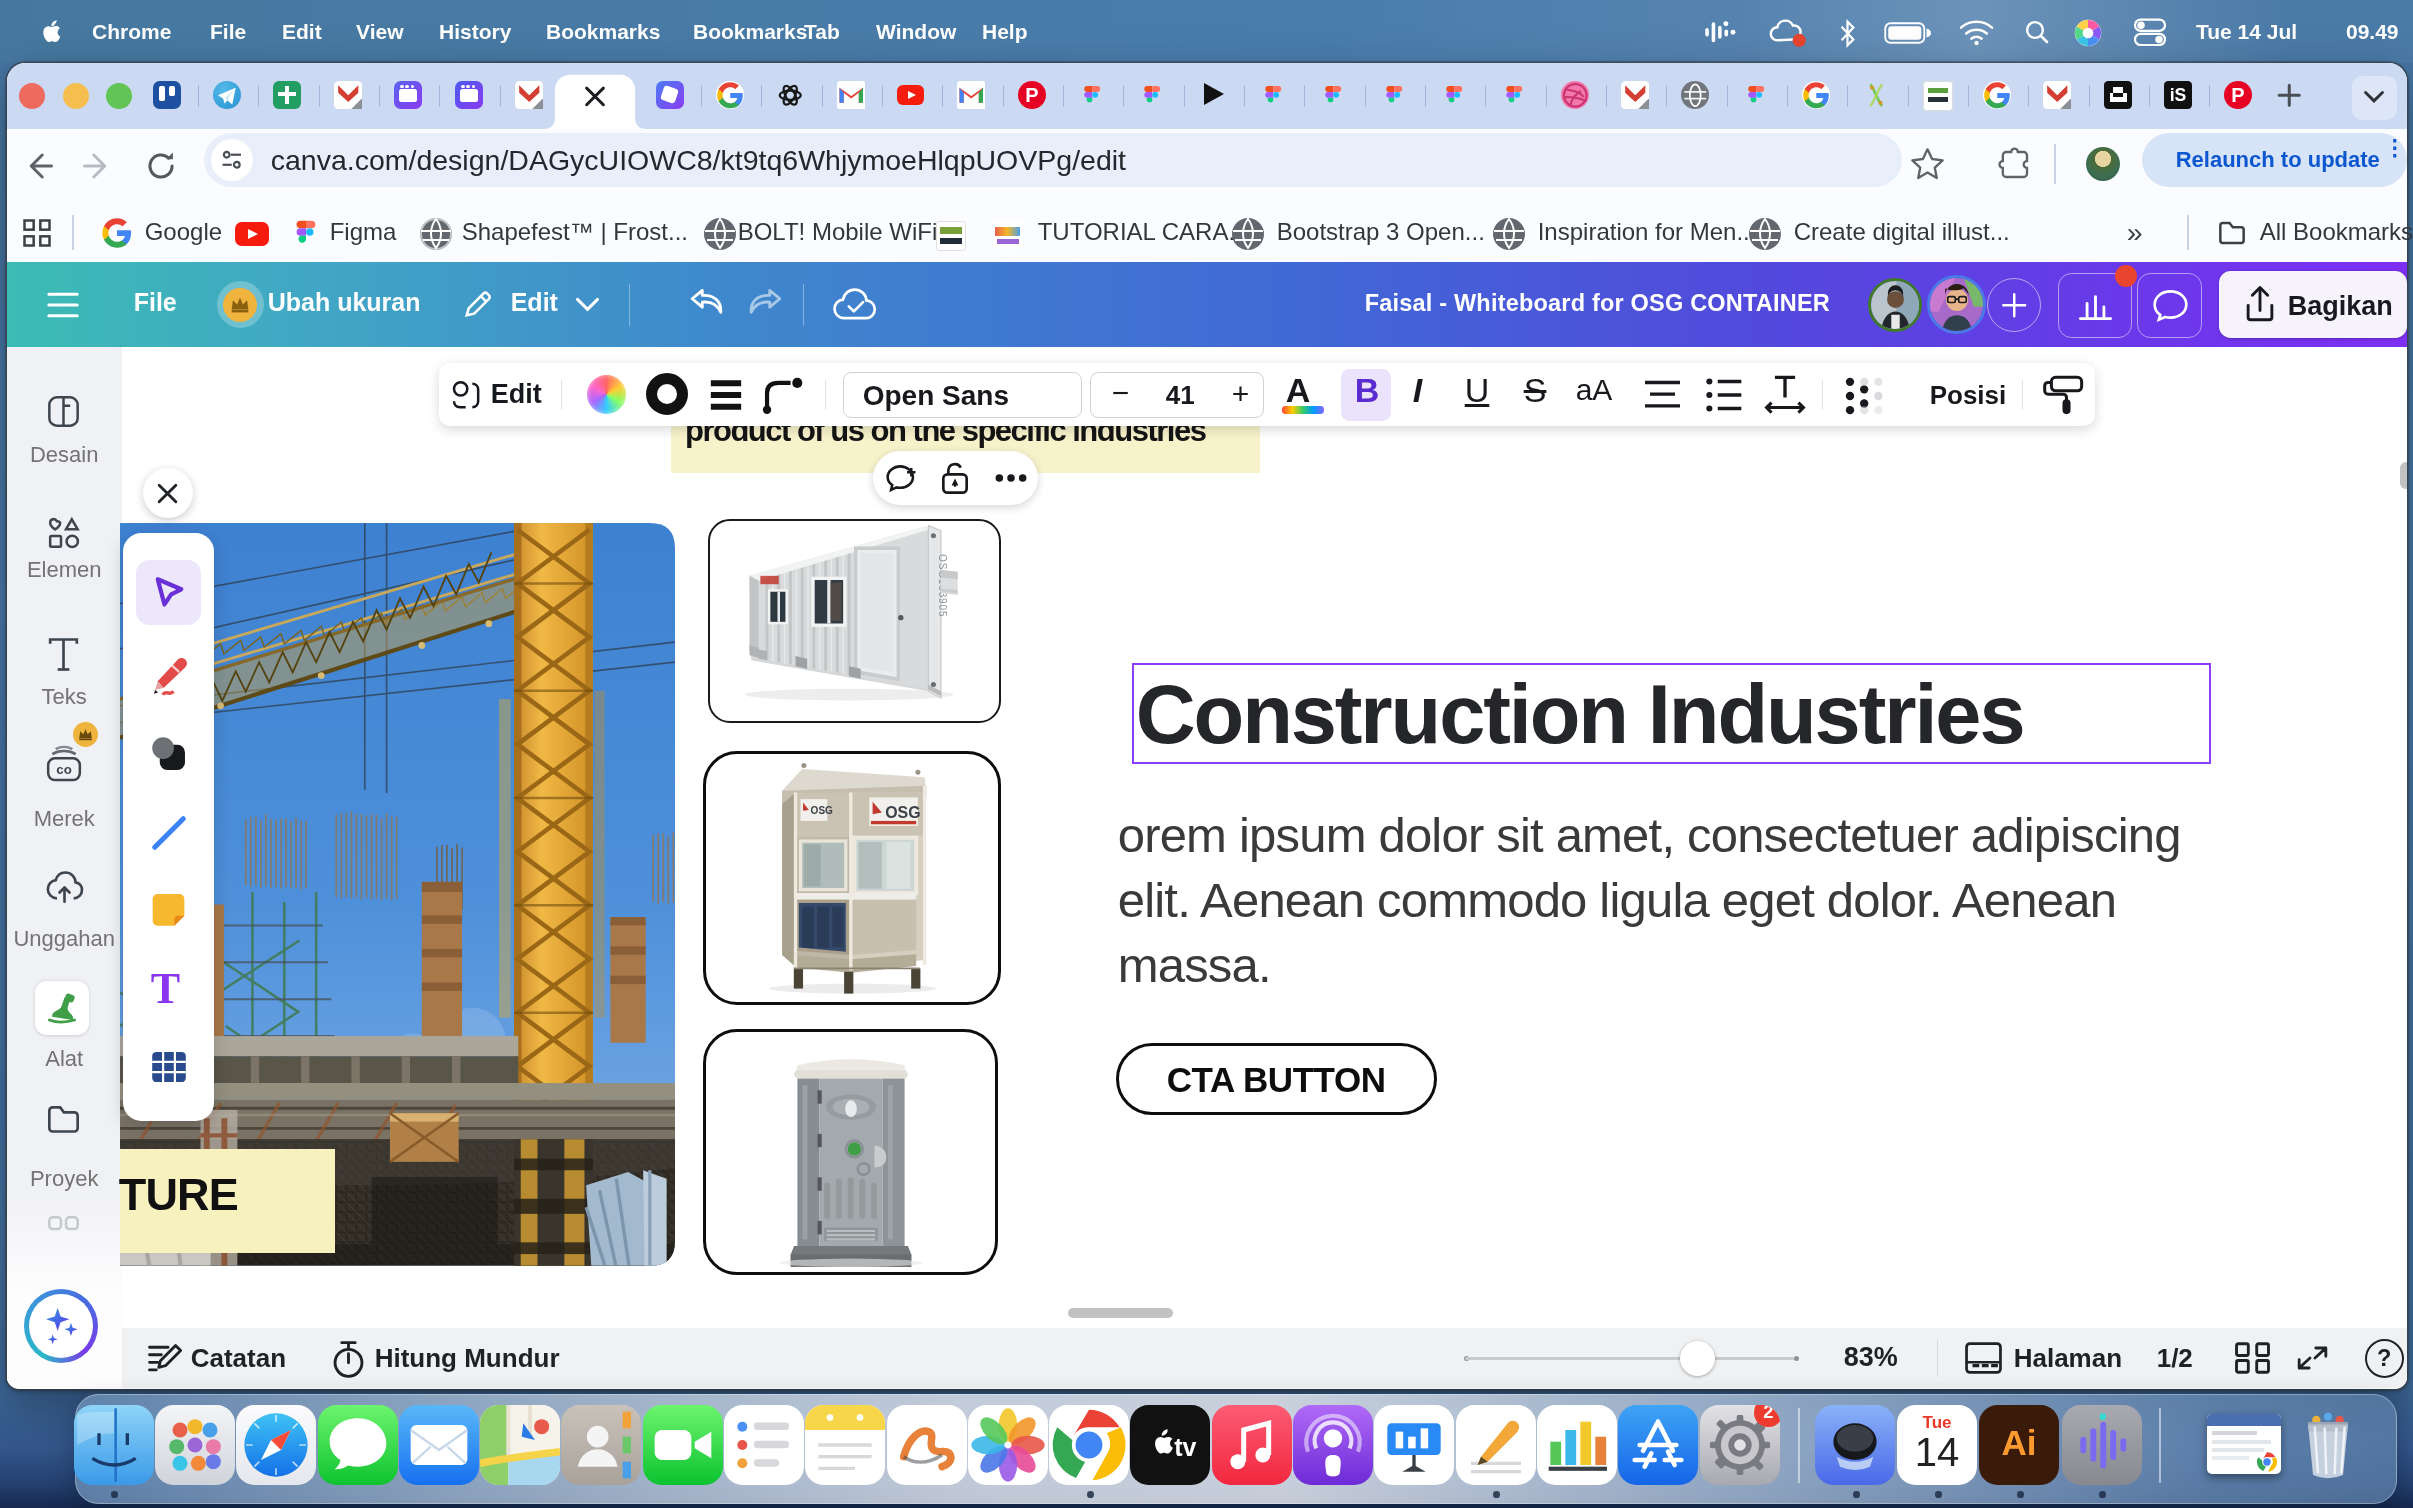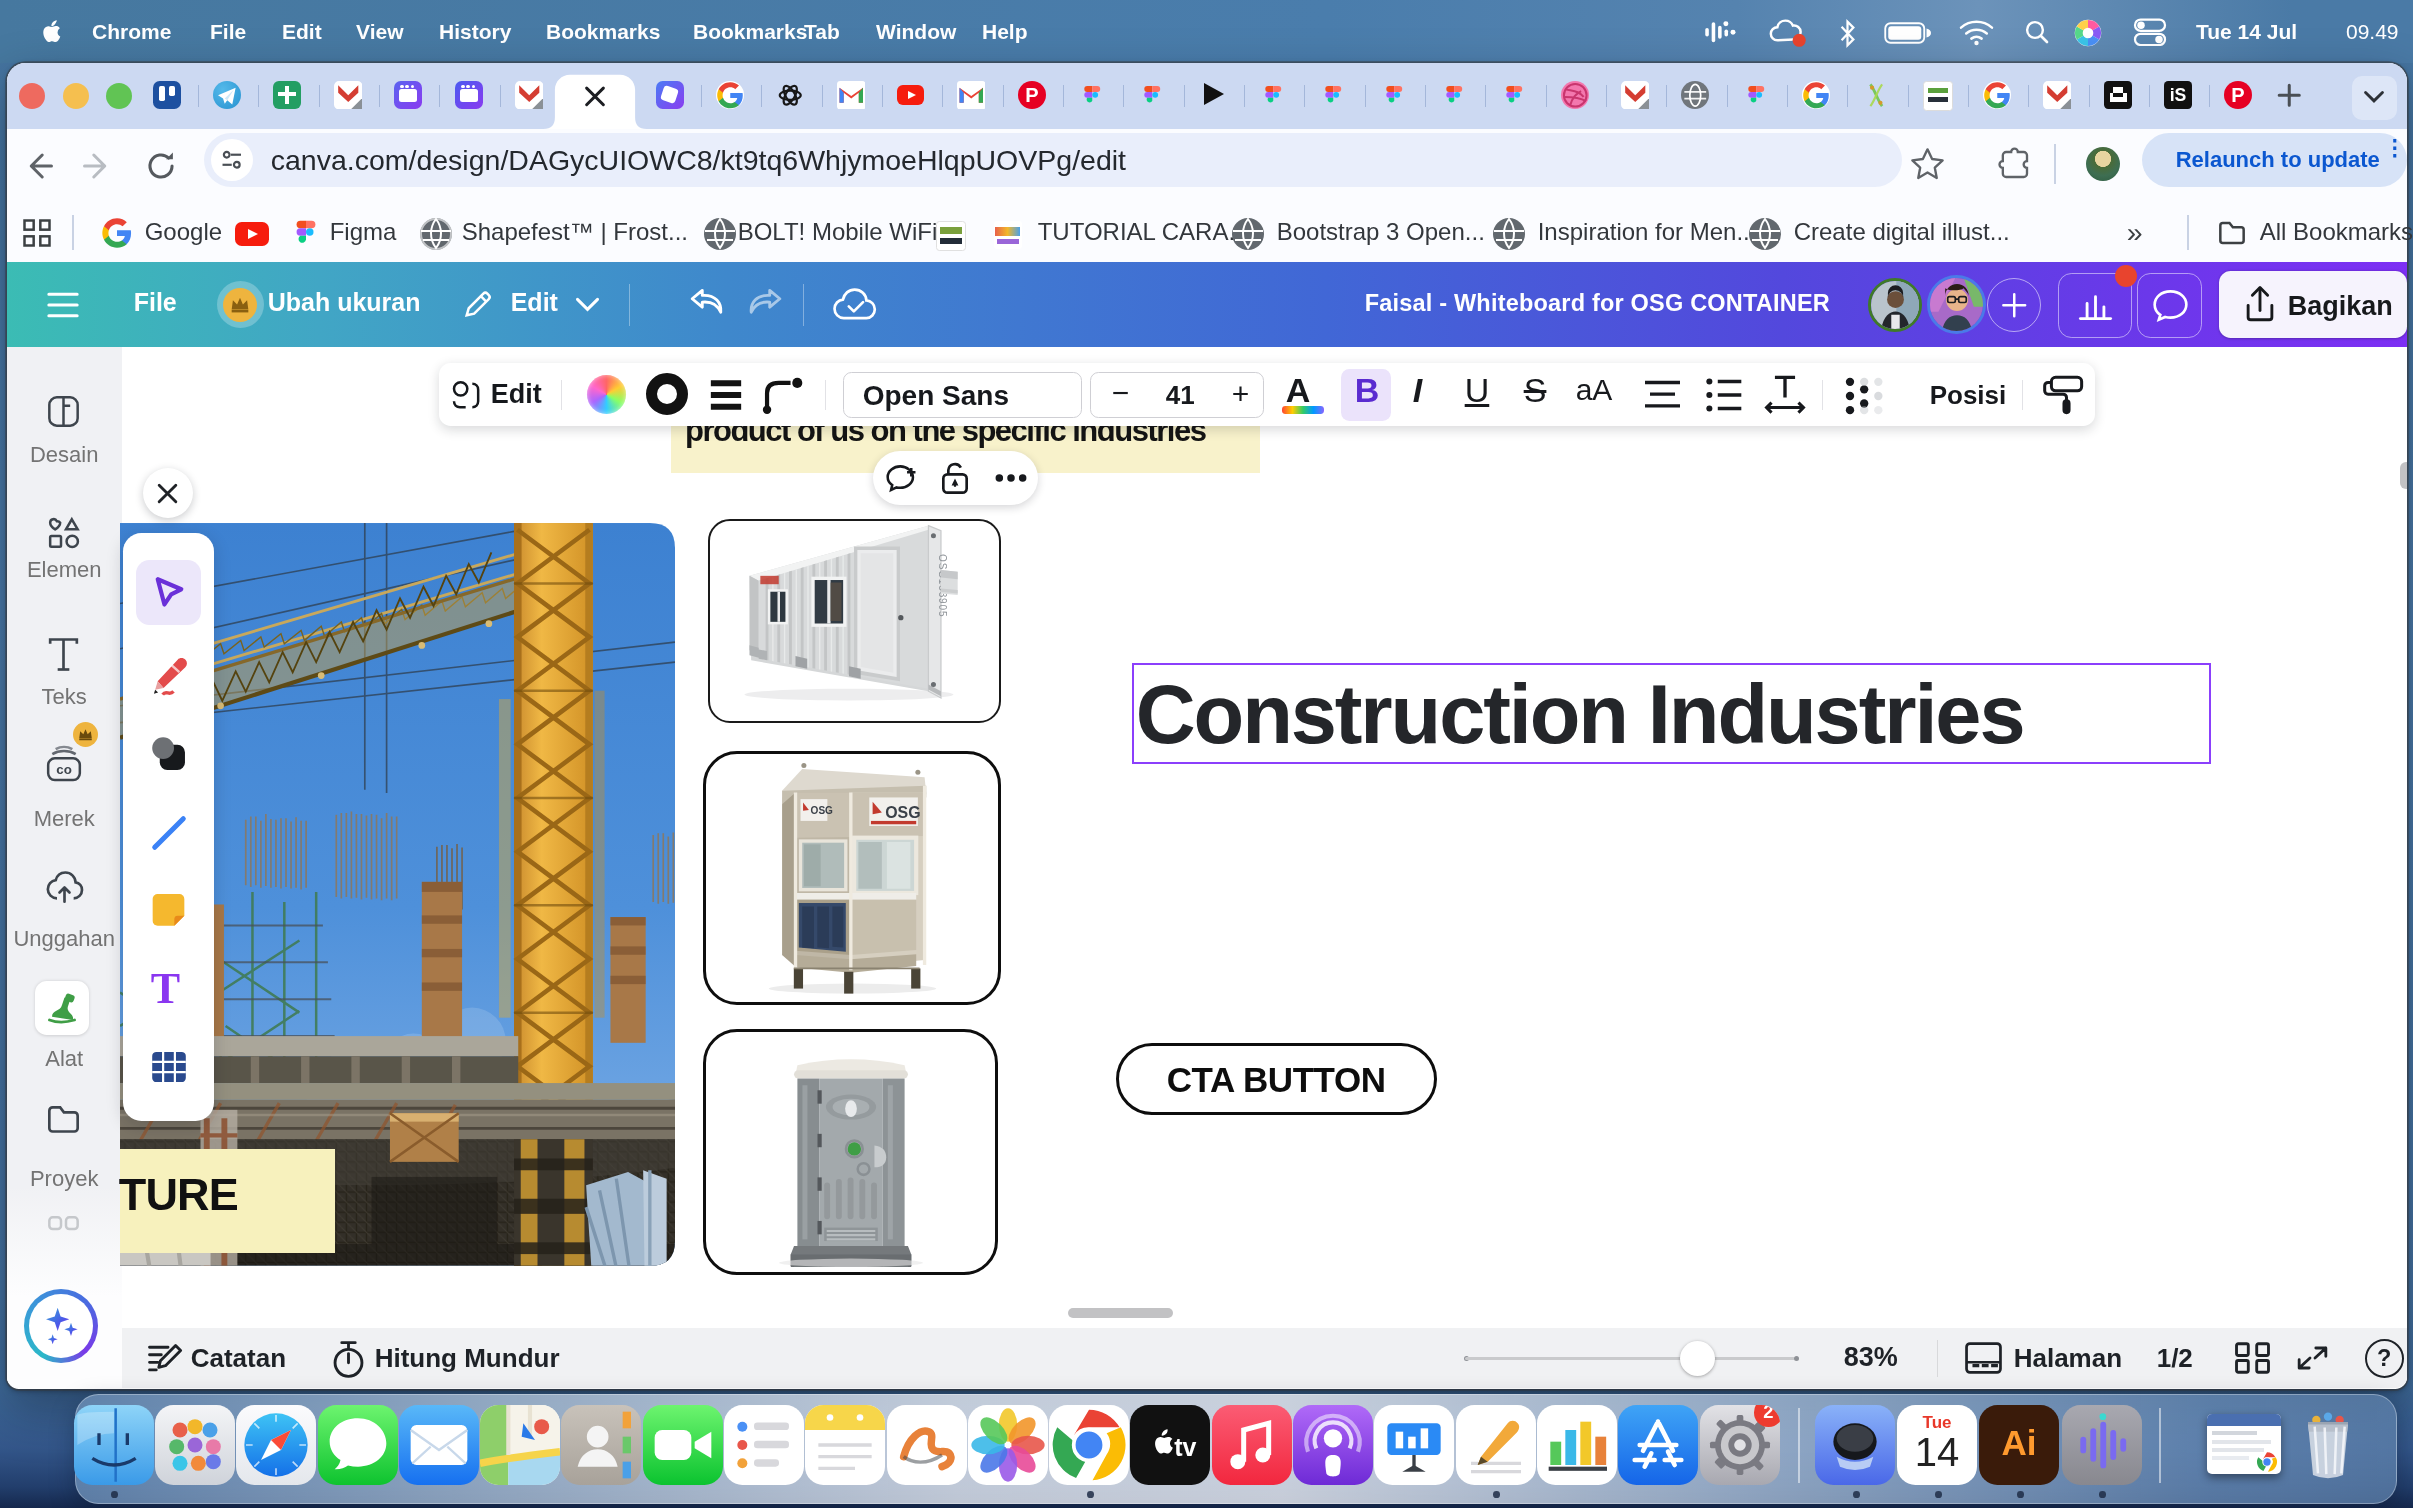--- a/index.html
+++ b/index.html
@@ -91,21 +91,21 @@
     </svg>
   <svg class="a" style="left:2133px;top:17.6px" width="34" height="28.5" viewBox="0 0 44 38">
       <g fill="none" stroke="#fff" stroke-width="3">
         <rect x="2" y="2" width="40" height="15" rx="7.5"></rect>
         <rect x="2" y="21" width="40" height="15" rx="7.5"></rect>
       </g>
       <circle cx="10" cy="9.5" r="5" fill="#fff"></circle>
       <circle cx="34" cy="28.5" r="5" fill="#fff"></circle>
     </svg>
   <div class="mi" style="left:2196px;font-weight:600">Tue 14 Jul</div>
-  <div class="mi" style="left:2346px;font-weight:400">09.49</div>
+  <div class="mi" style="left:2346px;font-weight:700">09.49</div>
 </div>
 
 <div id="win" class="a">
   <div id="tabstrip" class="a">
     <div class="tl" style="left:12.6px;background:#ee6a5f"></div>
     <div class="tl" style="left:56px;background:#f5bf4f"></div>
     <div class="tl" style="left:99px;background:#61c454"></div>
 
     <svg class="a" style="left:536px;top:0" width="104" height="66" viewBox="0 0 124 79">
         <path d="M0 79c10 0 14-5 14-14V32c0-10 8-18 18-18h60c10 0 18 8 18 18v33c0 9 4 14 14 14z" fill="#fff"></path>
@@ -921,20 +921,21 @@
       <path d="M96 262h144v14l-8 8H104l-8-8z" fill="#696d70"></path>
       <g fill="#75797c">
           <rect x="100" y="276" width="30" height="10"></rect>
           <rect x="206" y="276" width="30" height="10"></rect>
         </g>
       <ellipse cx="168" cy="272" rx="86" ry="5" fill="#e6e6e6" opacity=".6"></ellipse>
     </svg>
 
     <div class="a" style="left:1125px;top:401px;width:1079px;height:101px;border:2.5px solid #8b3ffc;box-sizing:border-box"></div>
     <div class="a" style="left:1129px;top:405px;font-size:83px;font-weight:700;color:#24262a;letter-spacing:-2.1px;white-space:nowrap">Construction Industries</div>
+    <div class="a" style="left:1111px;top:541px;font-size:49px;color:#3a3a3a;line-height:65px;letter-spacing:-0.8px;white-space:nowrap">orem ipsum dolor sit amet, consectetuer adipiscing<br>elit. Aenean commodo ligula eget dolor. Aenean<br>massa.</div>
     <div class="a" style="left:1109px;top:781px;width:321px;height:72px;border:3.4px solid #0d0d0d;border-radius:36px;box-sizing:border-box;text-align:center;line-height:67px;font-size:35px;font-weight:700;color:#0d0d0d;letter-spacing:-0.4px">CTA BUTTON</div>
 
     <div class="a" style="left:2393px;top:200px;width:12.6px;height:27px;background:#c2c2c4;border-radius:6.7px"></div>
     <div class="a" style="left:1061px;top:1046px;width:105px;height:10px;background:#c2c2c4;border-radius:5px"></div>
 
     <div class="a" style="left:432px;top:101px;width:1656px;height:63px;background:#fff;border-radius:11.7px;box-shadow:0 3.4px 11.7px rgba(20,24,34,.16)"></div>
     <svg class="a" style="left:442px;top:116px" width="35" height="35" viewBox="0 0 42 42">
         <g fill="none" stroke="#15181c" stroke-width="3">
           <circle cx="14" cy="13" r="8"></circle>
           <path d="M28 7c4 0 7 3 7 7v14c0 4-3 7-7 7"></path>

